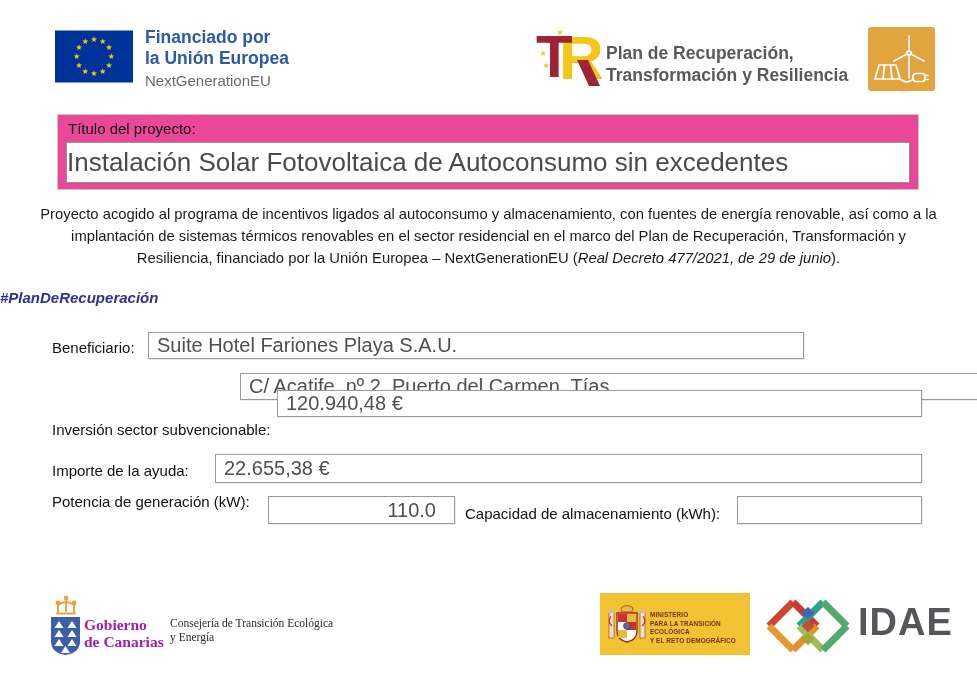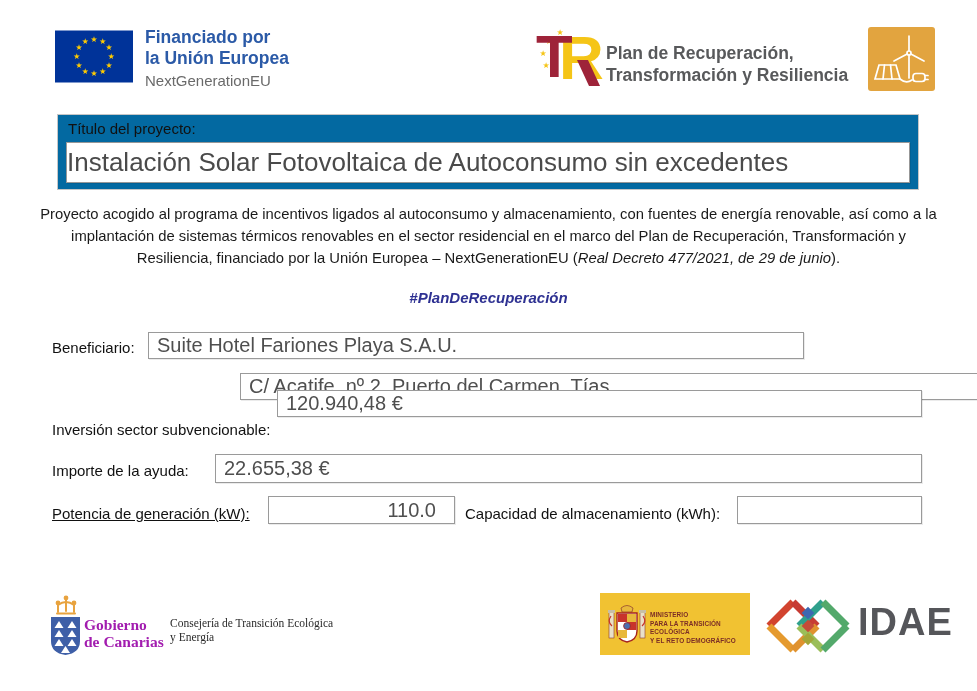--- a/index.html
+++ b/index.html
@@ -11,48 +11,48 @@
   .eu-flag{left:55px;top:28px;}
   .eu-text{left:145px;top:27px;}
   .eu-text .l1,.eu-text .l2{font-size:17.5px;font-weight:bold;color:#2B5AA7;line-height:21px;}
   .eu-text .l3{font-size:15px;color:#6A6A6A;line-height:20px;margin-top:2px;}
   .prtr-logo{left:533px;top:18px;}
   .prtr-text{left:606px;top:42px;}
   .prtr-text div{font-size:17.5px;font-weight:bold;color:#58595B;line-height:22px;}
   .energy-icon{left:868px;top:27px;}
 
   
-  .title-box{left:57px;top:114px;width:862px;height:76px;background:#0369a1;
+  .title-box{left:57px;top:114px;width:862px;height:76px;background:#ec4899;
              border:1px solid #C6C6C6;box-sizing:border-box;}
   .title-label{position:absolute;left:10px;top:5px;font-size:15px;color:#111;}
   .title-input{position:absolute;left:8px;top:27px;width:844px;height:41px;background:#fff;
                border:1px solid #979797;box-sizing:border-box;font-size:26px;color:#4A4A4A;
                line-height:38px;box-shadow:1px 1px 0 rgba(0,0,0,0.07);}
 
   
   .desc{left:36px;top:203px;width:905px;text-align:center;font-size:14.8px;
         line-height:22px;color:#1A1A1A;}
   .desc .it{font-style:italic;}
-  .hashtag{left:0;top:289px;width:977px;text-align:center;font-size:15px;
+  .hashtag{left:0;top:289px;width:977px;text-align:left;font-size:15px;
            font-style:italic;font-weight:600;color:#2E3192;}
 
   
   .flabel{font-size:15px;color:#111;white-space:nowrap;}
   .fbox{background:#fff;border:1px solid #9A9A9A;box-sizing:border-box;
         font-size:20px;color:#4F4F4F;padding-left:8px;overflow:hidden;white-space:nowrap;
         box-shadow:1px 1px 0 rgba(0,0,0,0.08);}
   .lbl-beneficiario{left:52px;top:339px;}
   .box-beneficiario{left:148px;top:332px;width:656px;height:27px;line-height:25px;}
   .lbl-ubicacion{left:52px;top:381px;}
   .box-ubicacion{left:240px;top:373px;width:776px;height:27px;line-height:25px;}
   .lbl-inversion{left:52px;top:421px;}
   .box-inversion{left:277px;top:390px;width:645px;height:27px;line-height:25px;}
   .lbl-importe{left:52px;top:462px;}
   .box-importe{left:215px;top:454px;width:707px;height:29px;line-height:27px;}
-  .lbl-potencia{left:52px;top:505px;text-decoration:underline;}
+  .lbl-potencia{left:52px;top:493px;}
   .box-potencia{left:268px;top:496px;width:187px;height:28px;line-height:26px;
                 text-align:right;padding-right:18px;}
   .lbl-capacidad{left:465px;top:505px;}
   .box-capacidad{left:737px;top:496px;width:185px;height:28px;line-height:26px;}
 
   
   .canarias-logo{left:51px;top:594px;}
   .canarias-name{left:84px;top:616px;font-family:"Liberation Serif", serif;
                  font-weight:bold;font-size:15.5px;line-height:17px;color:#a21caf;}
   .consejeria{left:170px;top:616px;font-family:"Liberation Serif", serif;

